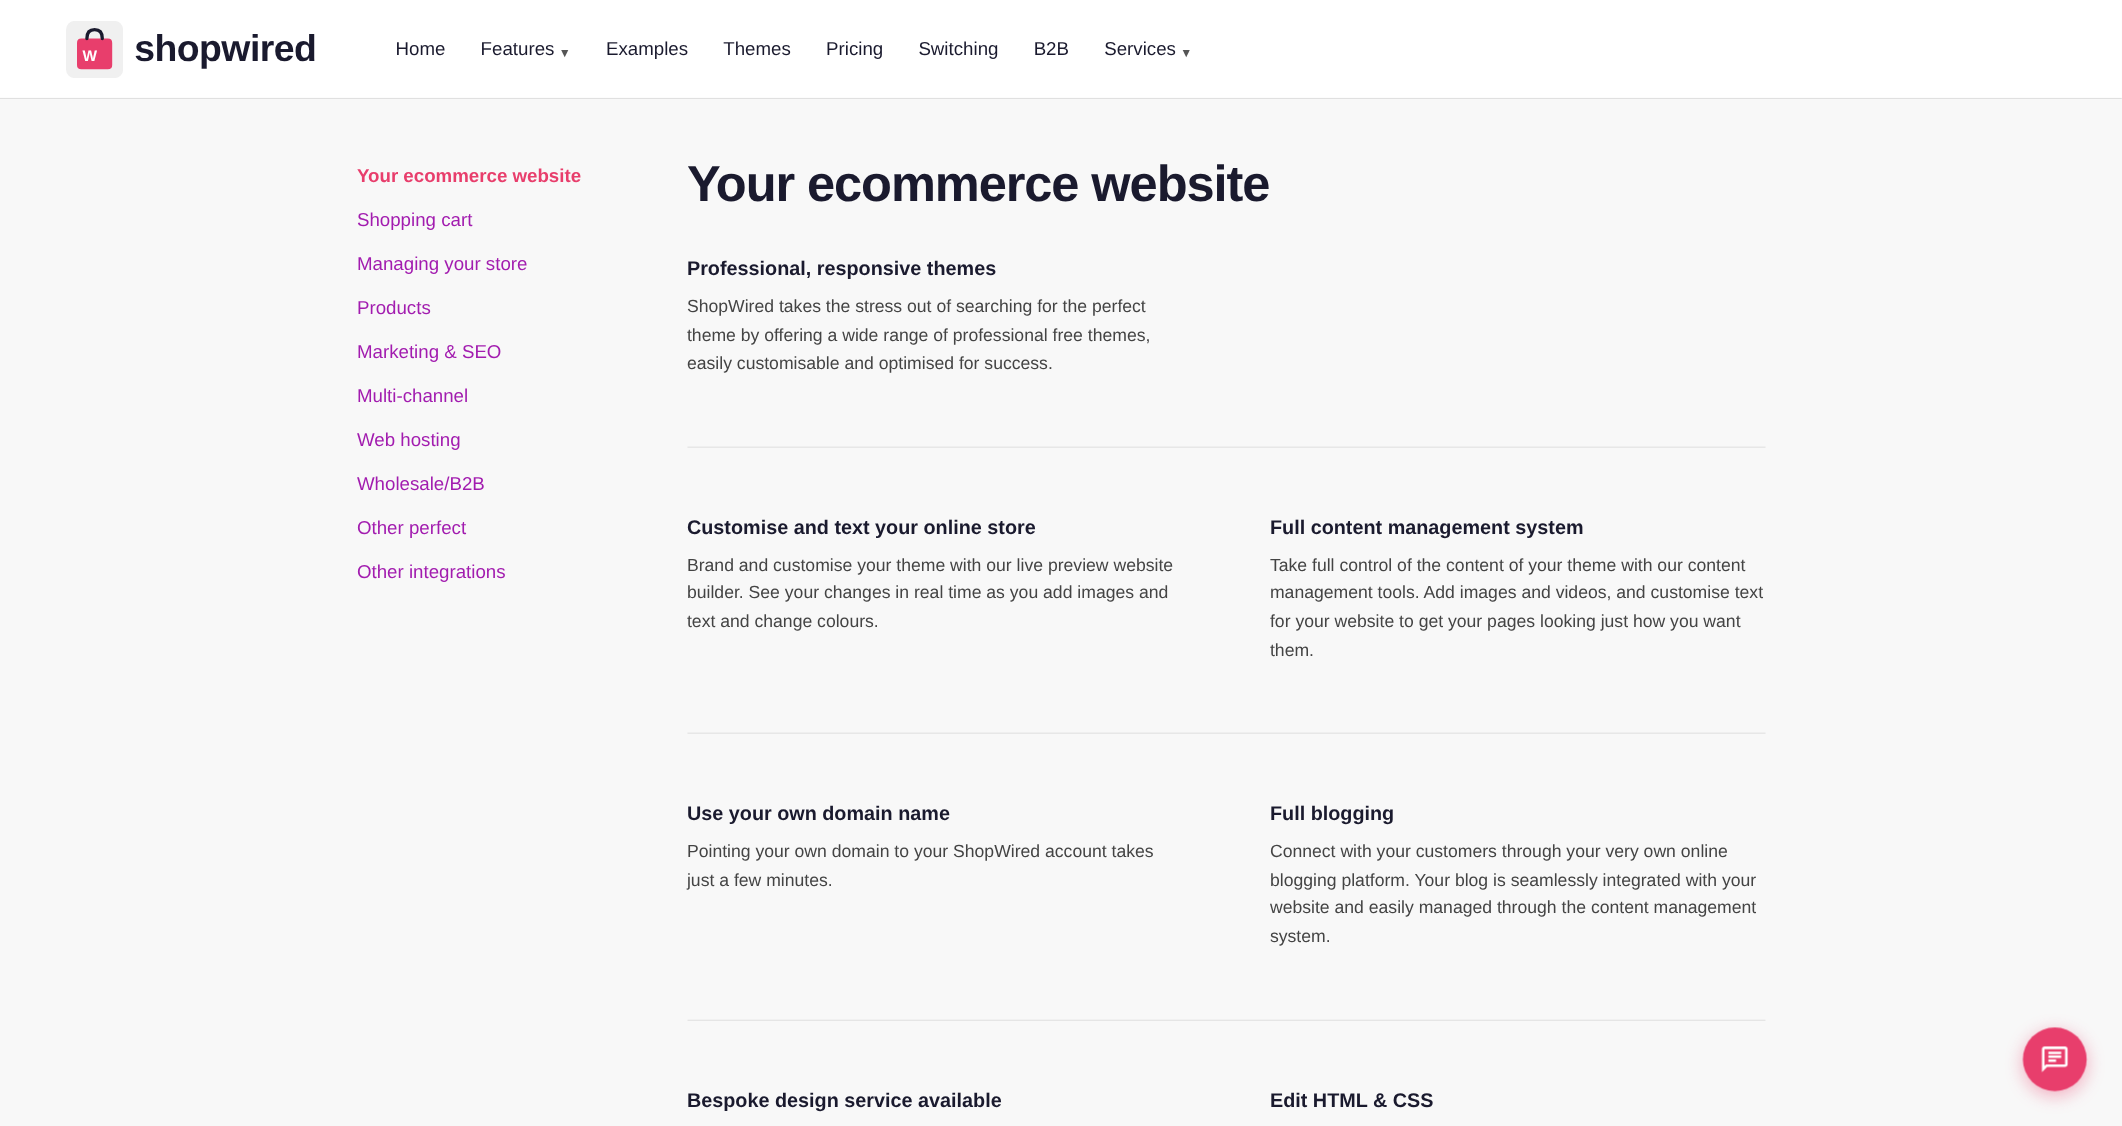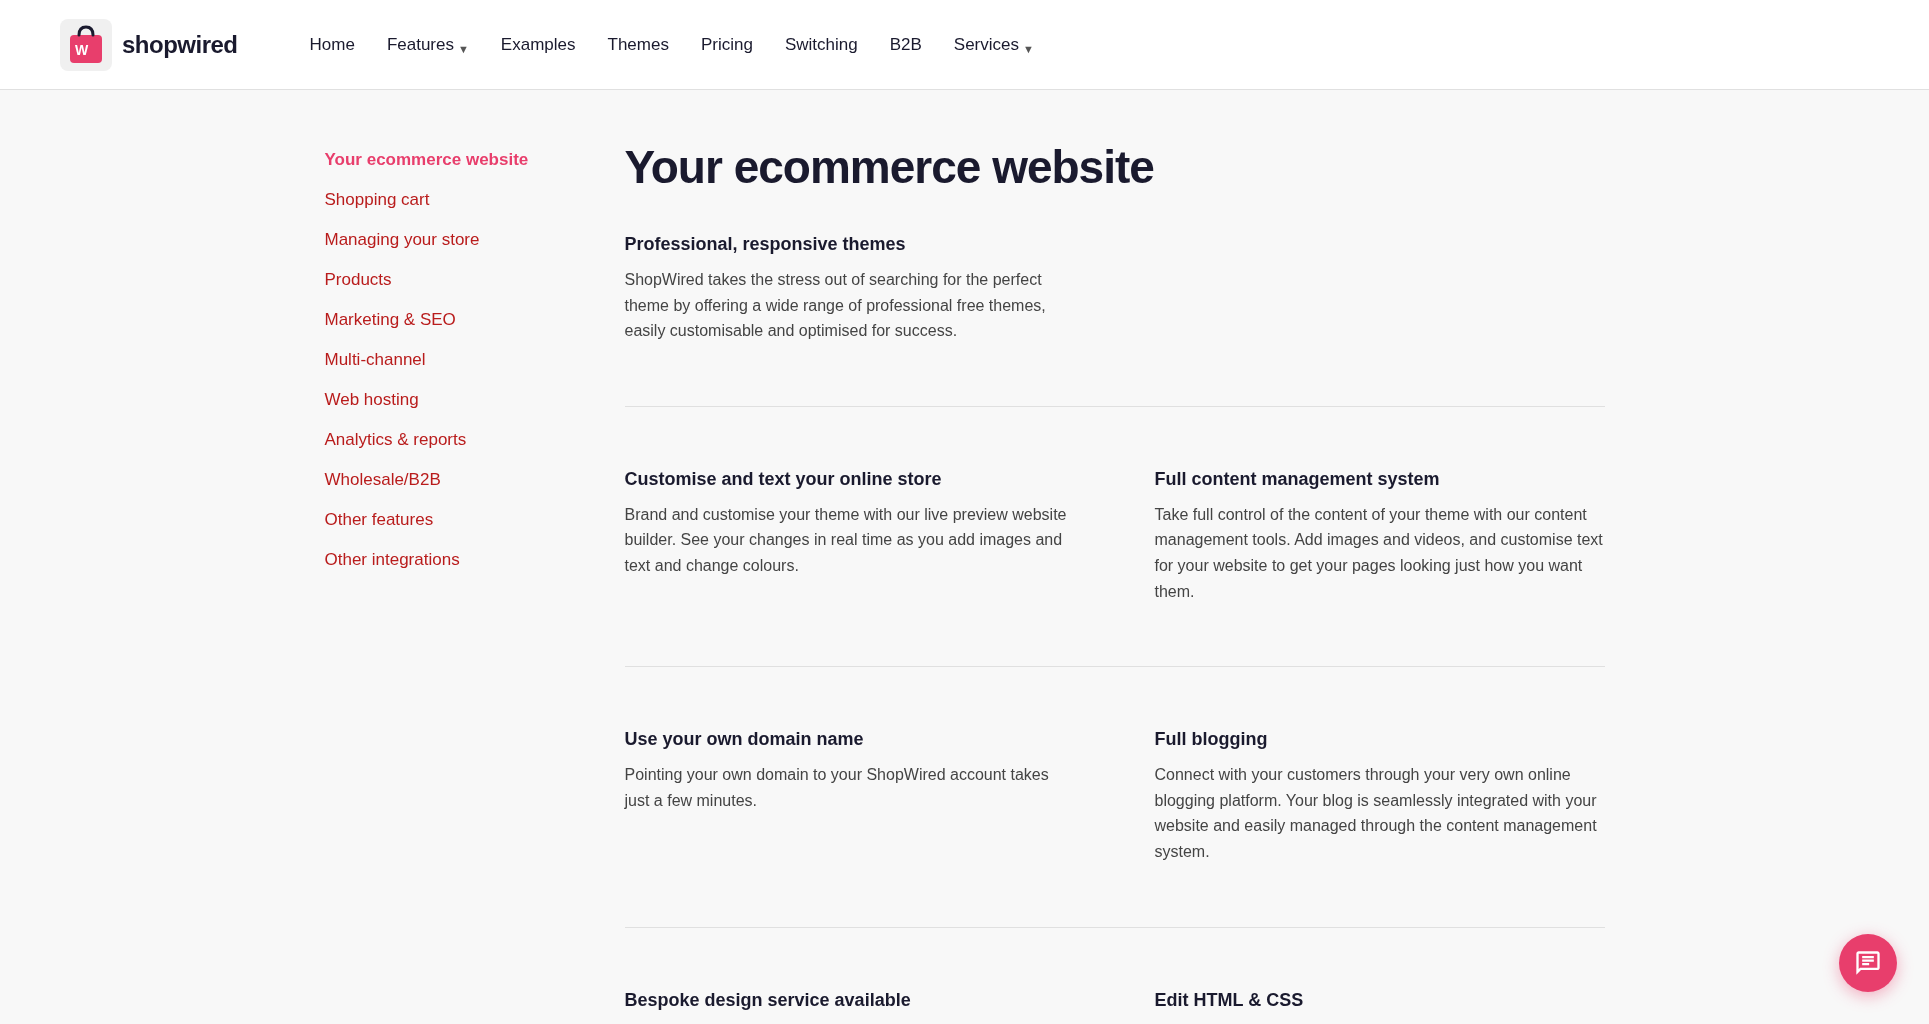--- a/index.html
+++ b/index.html
@@ -20,21 +20,21 @@
       align-items: center;
       gap: 10px;
       text-decoration: none;
       margin-right: 20px;
     }
     .logo-icon {
       width: 52px;
       height: 52px;
     }
     .logo-text {
-      font-size: 24px;
+      font-size: 34px;
       font-weight: 700;
       color: #1a1a2e;
       letter-spacing: -0.5px;
     }
     nav {
       display: flex;
       align-items: center;
       gap: 8px;
     }
     .nav-item {
@@ -65,21 +65,21 @@
 
     
     .sidebar {
       min-width: 240px;
       width: 240px;
       flex-shrink: 0;
     }
     .sidebar-item {
       display: block;
       font-size: 17px;
-      color: #b91c1c;
+      color: #a21caf;
       text-decoration: none;
       padding: 10px 0;
       cursor: pointer;
       border-bottom: none;
     }
     .sidebar-item.active { color: #e83e6c; font-weight: 600; }
 
     
     .content {
       flex: 1;
@@ -189,23 +189,22 @@
 
 <div class="main-container">
   <aside class="sidebar">
     <a class="sidebar-item active" href="#">Your ecommerce website</a>
     <a class="sidebar-item" href="#">Shopping cart</a>
     <a class="sidebar-item" href="#">Managing your store</a>
     <a class="sidebar-item" href="#">Products</a>
     <a class="sidebar-item" href="#">Marketing &amp; SEO</a>
     <a class="sidebar-item" href="#">Multi-channel</a>
     <a class="sidebar-item" href="#">Web hosting</a>
-    <a class="sidebar-item" href="#">Analytics &amp; reports</a>
     <a class="sidebar-item" href="#">Wholesale/B2B</a>
-    <a class="sidebar-item" href="#">Other features</a>
+    <a class="sidebar-item" href="#">Other perfect</a>
     <a class="sidebar-item" href="#">Other integrations</a>
   </aside>
 
   <main class="content">
     <h1 class="page-title">Your ecommerce website</h1>
 
     <div class="features-grid">
 
       <div class="feature-block">
         <div class="feature-title">Professional, responsive themes</div>

